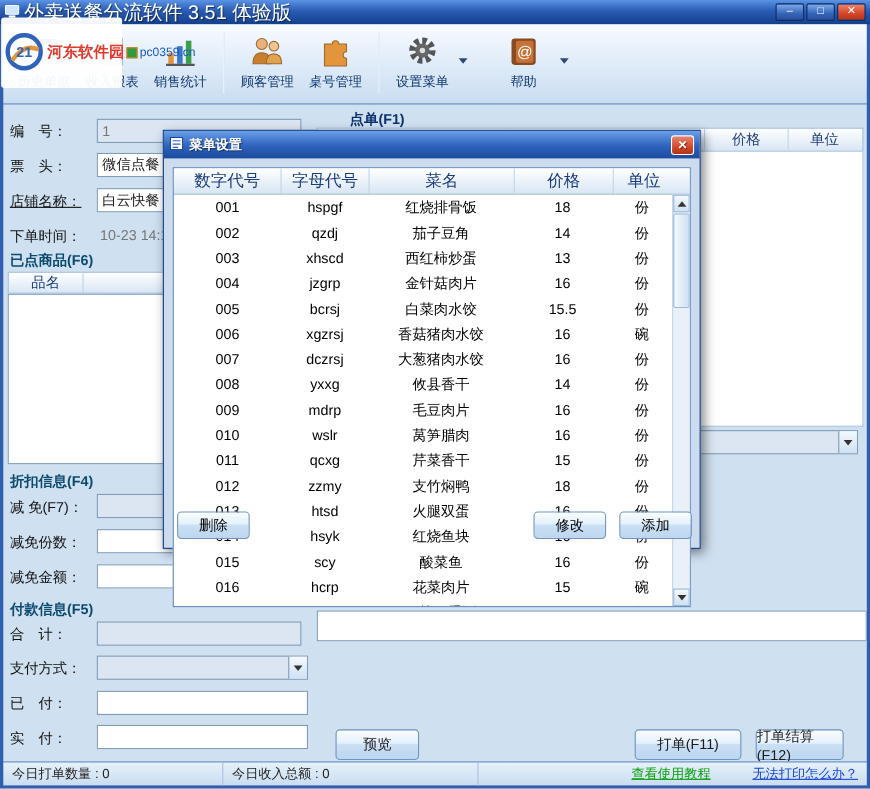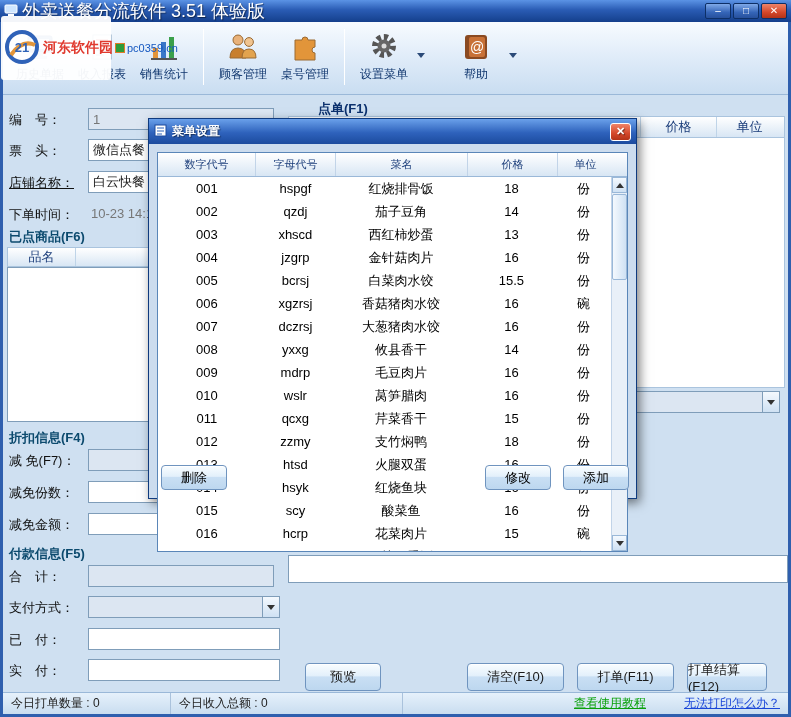--- a/index.html
+++ b/index.html
@@ -64,21 +64,21 @@
   .btn-xp { position:absolute; height:28px; border:1px solid #6f94bf; border-radius:4px;
     background:linear-gradient(180deg,#f9fdff 0%, #e3f0fb 45%, #c9dff4 50%, #bdd7ef 100%);
     color:#1a1a1a; font-size:13px; font-family:inherit; display:flex; align-items:center; justify-content:center; cursor:default;
     box-shadow:inset 0 1px 0 #fff; }
 
   
   .statusbar { position:absolute; top:692px; left:3px; right:3px; height:22px;
     background:linear-gradient(180deg,#e6f1fb,#c9ddf0); border-top:1px solid #9ab8d8;
     display:flex; align-items:center; font-size:12px; color:#222; }
   .sb-seg { height:100%; display:flex; align-items:center; padding:0 8px; border-right:1px solid #aac2dc; }
-  .sb-seg.s1 { width:168px; }
+  .sb-seg.s1 { width:200px; }
   .sb-seg.s2 { width:232px; }
   .sb-fill { flex:1; height:100%; }
   .sb-link { text-decoration:underline; cursor:pointer; white-space:nowrap; }
   .sb-link.green { color:#0aa10a; margin-right:38px; }
   .sb-link.blue { color:#1a46d8; margin-right:8px; }
 
   
   .dialog { position:absolute; left:148px; top:118px; width:489px; height:381px;
     background:#ccdcee; border:1px solid #0f3a7e; box-shadow:3px 4px 10px rgba(0,0,0,.5); z-index:20; }
   .dlg-title { position:absolute; top:0; left:0; right:0; height:25px;
@@ -88,21 +88,21 @@
   .dlg-title .t { flex:1; margin-left:5px; }
   .dlg-close { width:21px; height:18px; border:1px solid #fff; border-radius:3px;
     background:linear-gradient(180deg,#ef8368,#d4472a 60%,#b33318);
     color:#fff; font-size:11px; display:flex; align-items:center; justify-content:center; cursor:default; }
 
   .dlg-table { position:absolute; left:8px; top:33px; width:471px; height:400px;
     background:#fff; border:1px solid #5a86b8; overflow:hidden; }
   .dlg-head { position:absolute; top:0; left:0; right:0; height:24px; display:flex;
     background:linear-gradient(180deg,#ffffff,#d8e6f4); border-bottom:1px solid #9ab8d8; }
   .dlg-th { display:flex; align-items:center; justify-content:center; color:#1b3d7a;
-    border-right:1px solid #c2d4e8; font-size:11px; }
+    border-right:1px solid #c2d4e8; font-size:15px; }
   .c0{width:98px;} .c1{width:80px;} .c2{width:132px;} .c3{width:90px;} .c4{width:55px;}
   .dlg-body { position:absolute; top:24px; left:0; right:16px; bottom:0; overflow:hidden; }
   .trow { display:flex; height:23px; line-height:23px; }
   .tcell { text-align:center; font-size:13px; color:#000; overflow:hidden; white-space:nowrap; }
 
   .dlg-scroll { position:absolute; top:24px; right:0; bottom:0; width:16px; background:#e9f0f8; border-left:1px solid #c2d4e8; }
   .sc-btn { position:absolute; left:0; right:0; height:16px; background:linear-gradient(180deg,#f4f9fe,#cfe1f3);
     border:1px solid #9ab8d8; display:flex; align-items:center; justify-content:center; }
   .sc-up { top:0; } .sc-dn { bottom:0; }
   .sc-thumb { position:absolute; left:0; right:0; top:17px; height:86px;
@@ -302,21 +302,20 @@
 
     <div class="combo dis" style="left:285px; top:296px; width:492px;">
       <span class="arrowbox">
           <span class="arrow-dn" style="margin-top:4px;"></span>
         </span>
     </div>
 
     <input class="input" style="left: 285px; top: 460px; width: 500px; height: 28px;">
 
     <div class="btn-xp" style="left:302px; top:568px; width:76px;">预览</div>
-    <div class="btn-xp" style="left:464px; top:568px; width:97px;">清空(F10)</div>
     <div class="btn-xp" style="left:574px; top:568px; width:97px;">打单(F11)</div>
     <div class="btn-xp" style="left:684px; top:568px; width:80px;">打单结算(F12)</div>
   </div>
 
   <div class="statusbar">
     <span class="sb-seg s1">今日打单数量 : 0</span>
     <span class="sb-seg s2">今日收入总额 : 0</span>
     <span class="sb-fill"></span>
     <span class="sb-link green">查看使用教程</span>
     <span class="sb-link blue">无法打印怎么办？</span>

